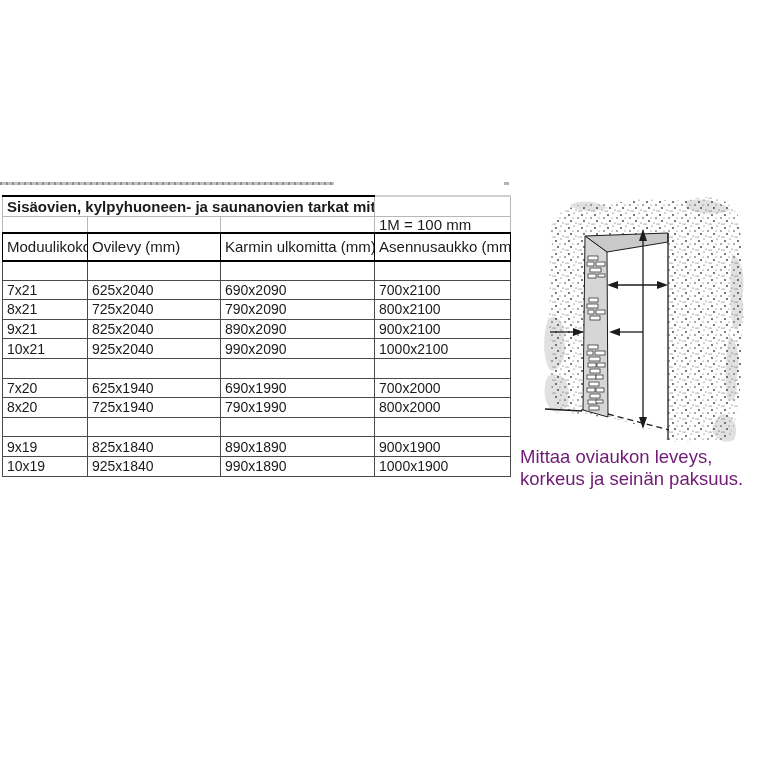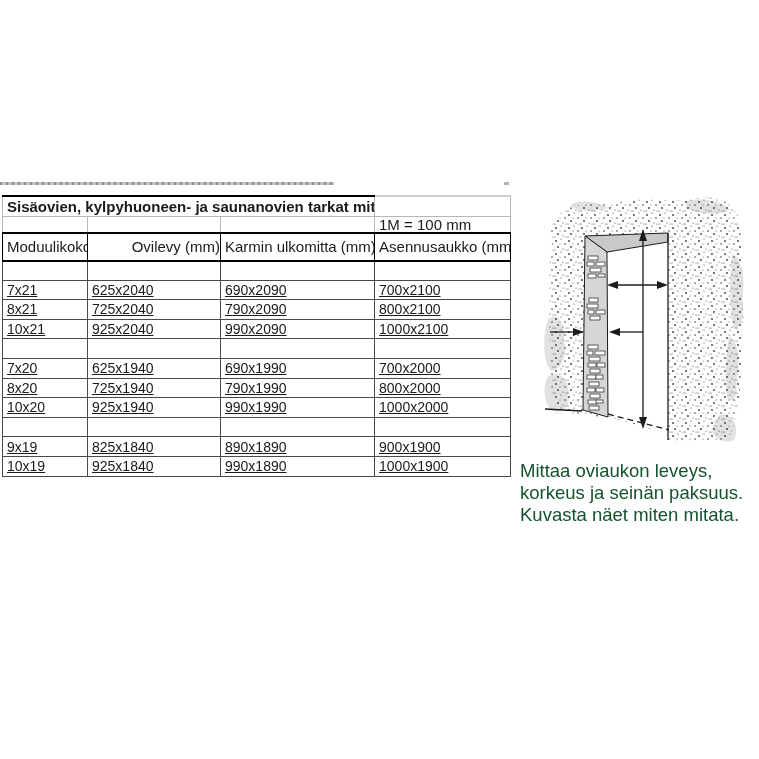--- a/index.html
+++ b/index.html
@@ -18,29 +18,29 @@
   table.meas td{padding:0 0 0 4px;vertical-align:middle;line-height:1;white-space:nowrap;
     overflow:hidden;}
   tr.title-row{height:20px;}
   tr.title-row td{font-size:15px;font-weight:bold;
     border-top:2px solid #000;border-bottom:1px solid #b7b7b7;
     border-left:1px solid #b7b7b7;border-right:1px solid #b7b7b7;}
   tr.title-row td.title-right{border-top:2px solid #cfcfcf;font-weight:normal;}
   tr.note-row{height:14px;}
   tr.note-row td{font-size:15px;font-weight:normal;
     border-left:1px solid #b7b7b7;border-right:1px solid #b7b7b7;}
-  tr.header-row{height:28px;text-align:right;}
+  tr.header-row{height:28px;}
   tr.header-row td{font-size:15px;border:1px solid #000;
     border-top:2px solid #000;border-bottom:2px solid #000;}
-  tbody.body-rows tr{height:19.6px;text-decoration:underline;}
+  tbody.body-rows tr{height:19.6px;}
   tbody.body-rows td{font-size:14px;border:1px solid #4a4a4a;}
 
   
-  .caption{position:absolute;left:520px;top:460px;width:240px;font-size:18.5px;
-    line-height:22px;color:#14532d;}
+  .caption{position:absolute;left:520px;top:446px;width:240px;font-size:18.5px;
+    line-height:22px;color:#701a75;}
 
   .figure-wrap{position:absolute;left:528px;top:186px;width:228px;height:272px;}
   svg{display:block;}
 </style>
 </head>
 <body>
 
 <div class="canvas">
 
   <div class="remnant" style="left:0;width:334px;"></div>
@@ -84,20 +84,26 @@
           <td>690x2090</td>
           <td>700x2100</td>
         </tr>
         <tr>
           <td>8x21</td>
           <td>725x2040</td>
           <td>790x2090</td>
           <td>800x2100</td>
         </tr>
         <tr>
+          <td>9x21</td>
+          <td>825x2040</td>
+          <td>890x2090</td>
+          <td>900x2100</td>
+        </tr>
+        <tr>
           <td>10x21</td>
           <td>925x2040</td>
           <td>990x2090</td>
           <td>1000x2100</td>
         </tr>
         <tr>
           <td></td>
           <td></td>
           <td></td>
           <td></td>
@@ -106,26 +112,20 @@
           <td>7x20</td>
           <td>625x1940</td>
           <td>690x1990</td>
           <td>700x2000</td>
         </tr>
         <tr>
           <td>8x20</td>
           <td>725x1940</td>
           <td>790x1990</td>
           <td>800x2000</td>
-        </tr>
-        <tr>
-          <td>10x20</td>
-          <td>925x1940</td>
-          <td>990x1990</td>
-          <td>1000x2000</td>
         </tr>
         <tr>
           <td></td>
           <td></td>
           <td></td>
           <td></td>
         </tr>
         <tr>
           <td>9x19</td>
           <td>825x1840</td>
@@ -232,16 +232,15 @@
         <path d="M140,99 L129,95 L129,103 Z"></path>
         <path d="M56,146 L45,142 L45,150 Z"></path>
         <path d="M81,146 L92,142 L92,150 Z"></path>
       </g>
     </svg>
   </div>
 
   <div class="caption">
     <div>Mittaa oviaukon leveys,</div>
     <div>korkeus ja seinän paksuus.</div>
-    <div>Kuvasta näet miten mitata.</div>
   </div>
 
 </div>
 
 </body></html>

